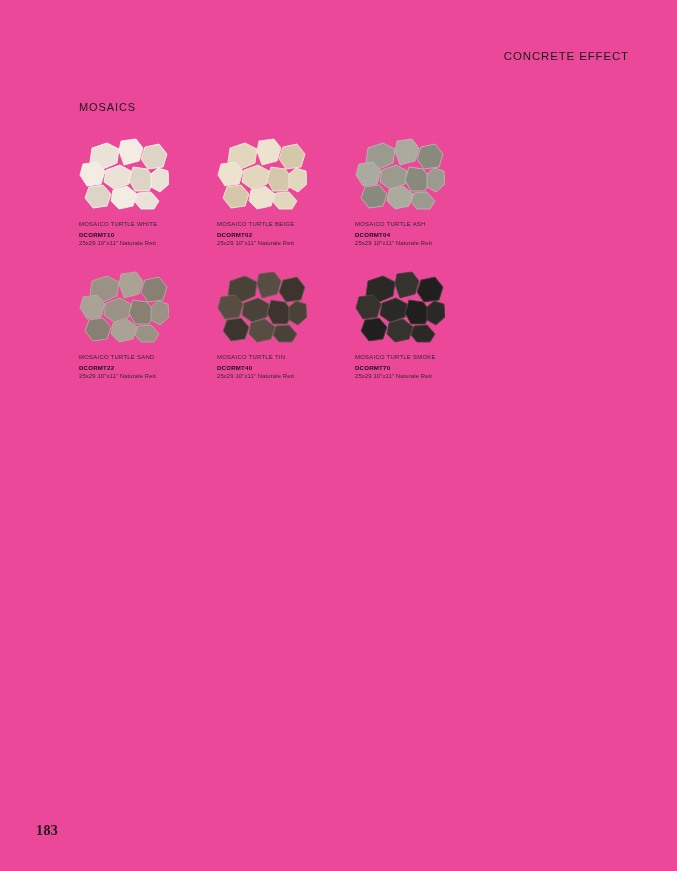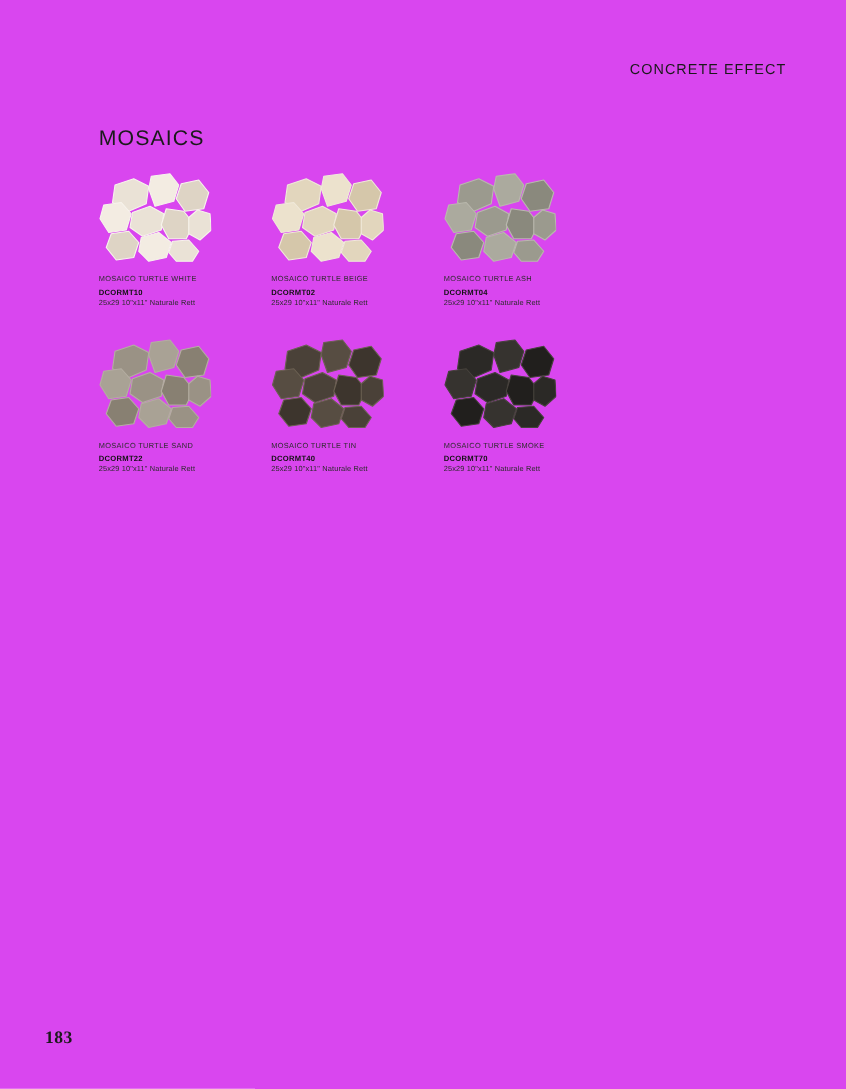--- a/index.html
+++ b/index.html
@@ -15,42 +15,42 @@
     font-family: "Liberation Sans", sans-serif;
     color: #231f20;
     overflow: hidden;
   }
 
   .page {
     position: absolute;
     inset: 0;
     width: 677px;
     height: 871px;
-    background: #d946ef;
+    background: #ec4899;
     text-decoration: underline;
   }
 
   
   .page-header {
     position: absolute;
     top: 50px;
     right: 48px;
     font-size: 11.5px;
     letter-spacing: 0.85px;
     color: #1a1a1a;
     font-weight: 400;
     white-space: nowrap;
   }
 
   
   .section-title {
     position: absolute;
     left: 79px;
     top: 101px;
-    font-size: 17px;
+    font-size: 11px;
     letter-spacing: 0.9px;
     color: #1a1a1a;
     font-weight: 400;
     text-align: right;
   }
 
   
   .grid {
     position: absolute;
     left: 79px;

